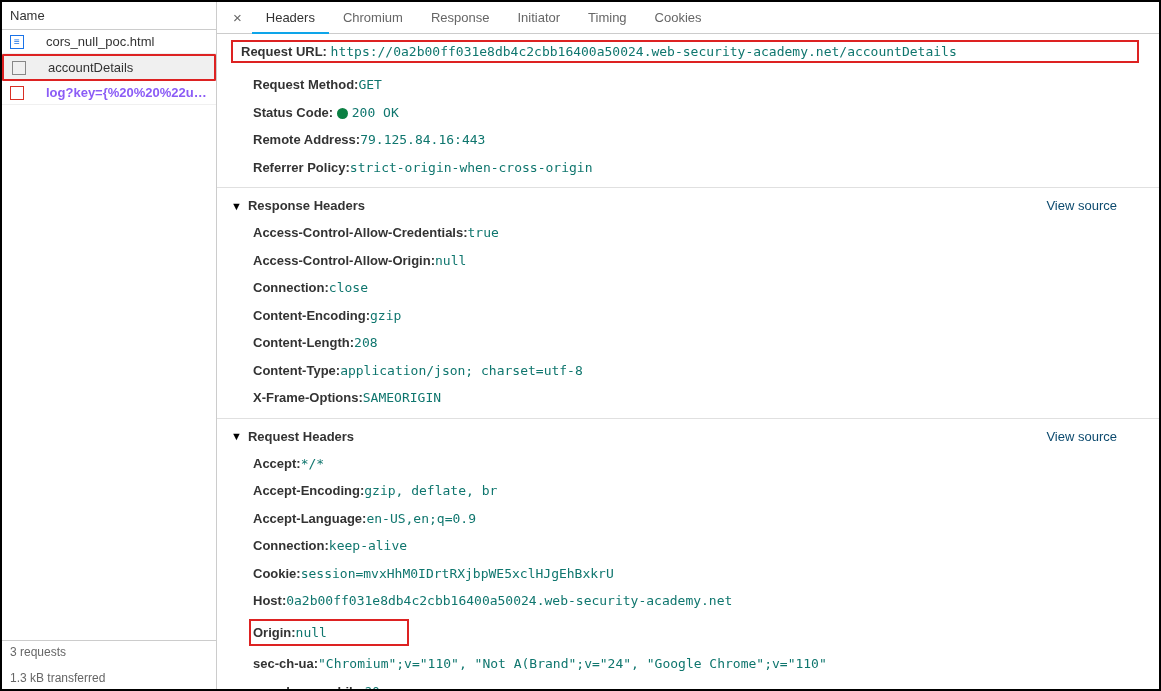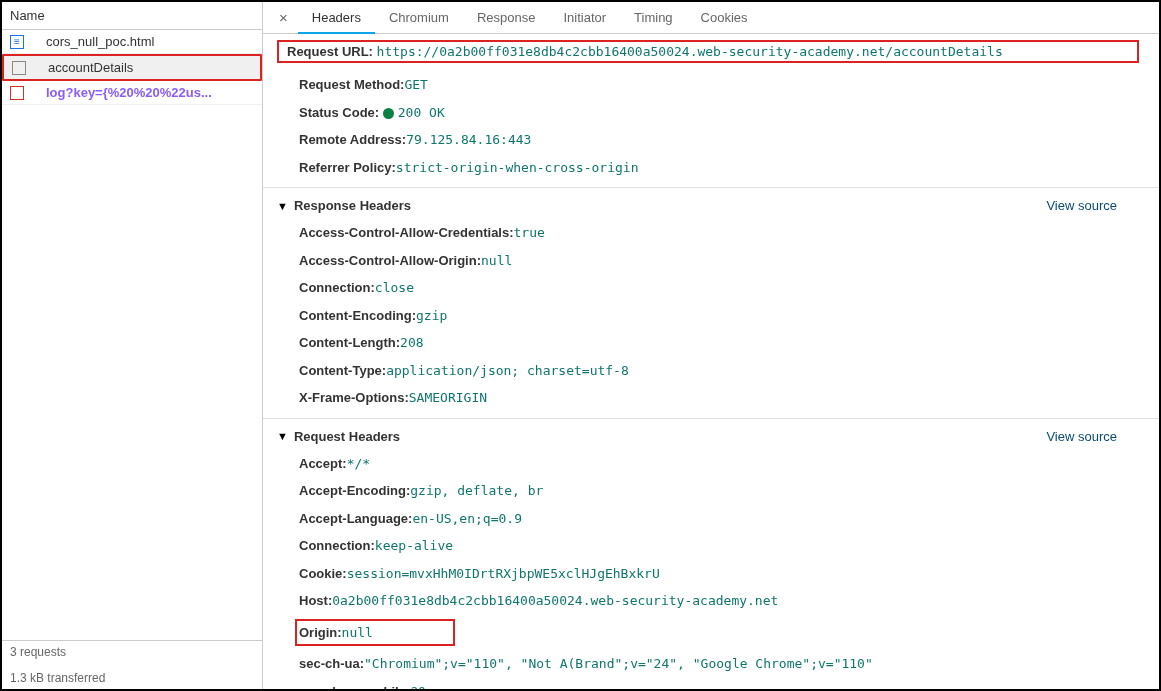--- a/index.html
+++ b/index.html
@@ -8,21 +8,21 @@
       font-size: 13px;
       color: #333;
       background: #fff;
       border: 2px solid #000;
       width: 1161px;
       height: 691px;
       overflow: hidden;
       display: flex;
     }
     .sidebar {
-      width: 261px;
+      width: 215px;
       border-right: 1px solid #ccc;
       display: flex;
       flex-direction: column;
     }
     .sidebar-header {
       padding: 6px 8px;
       border-bottom: 1px solid #ccc;
       font-weight: 400;
       color: #333;
     }

